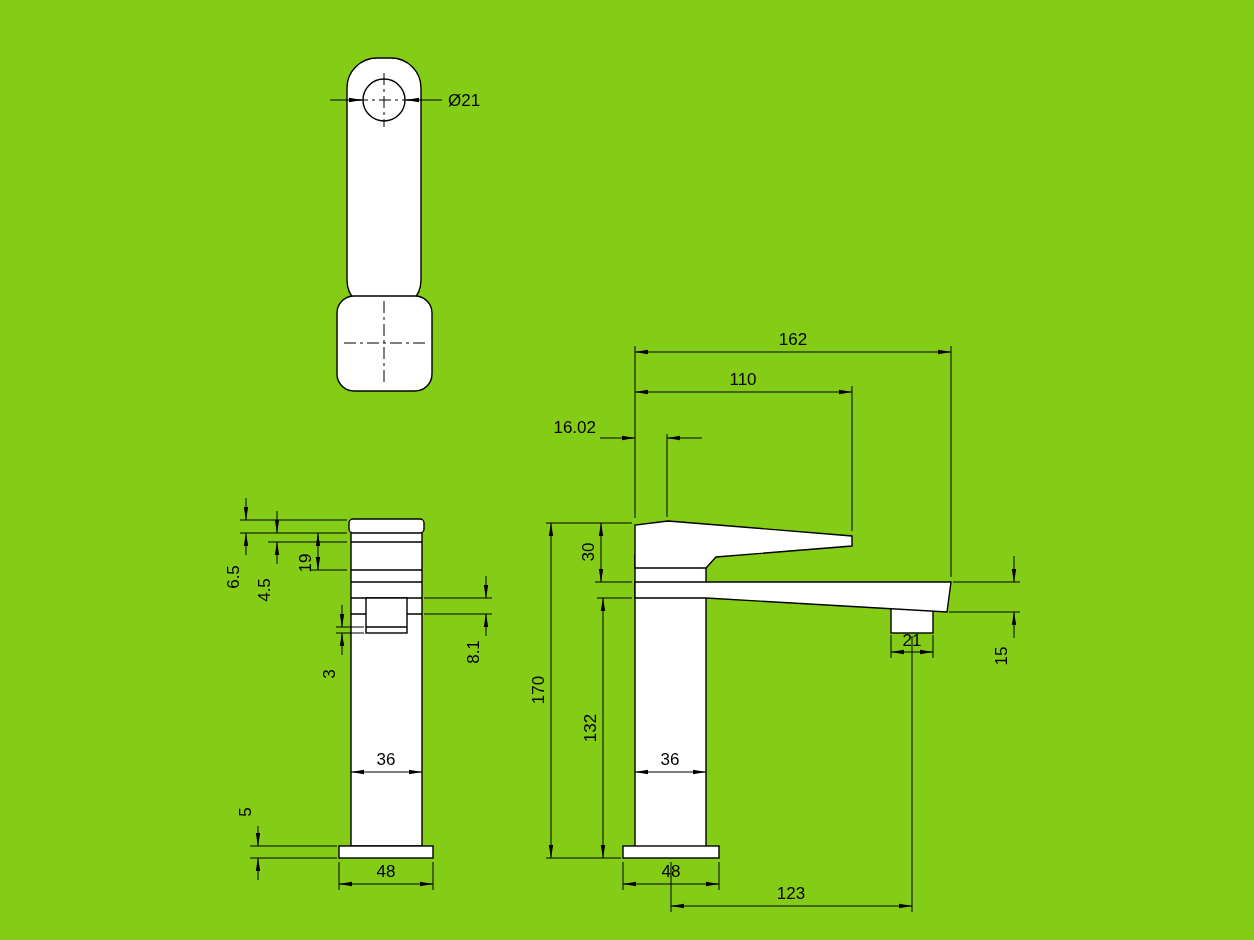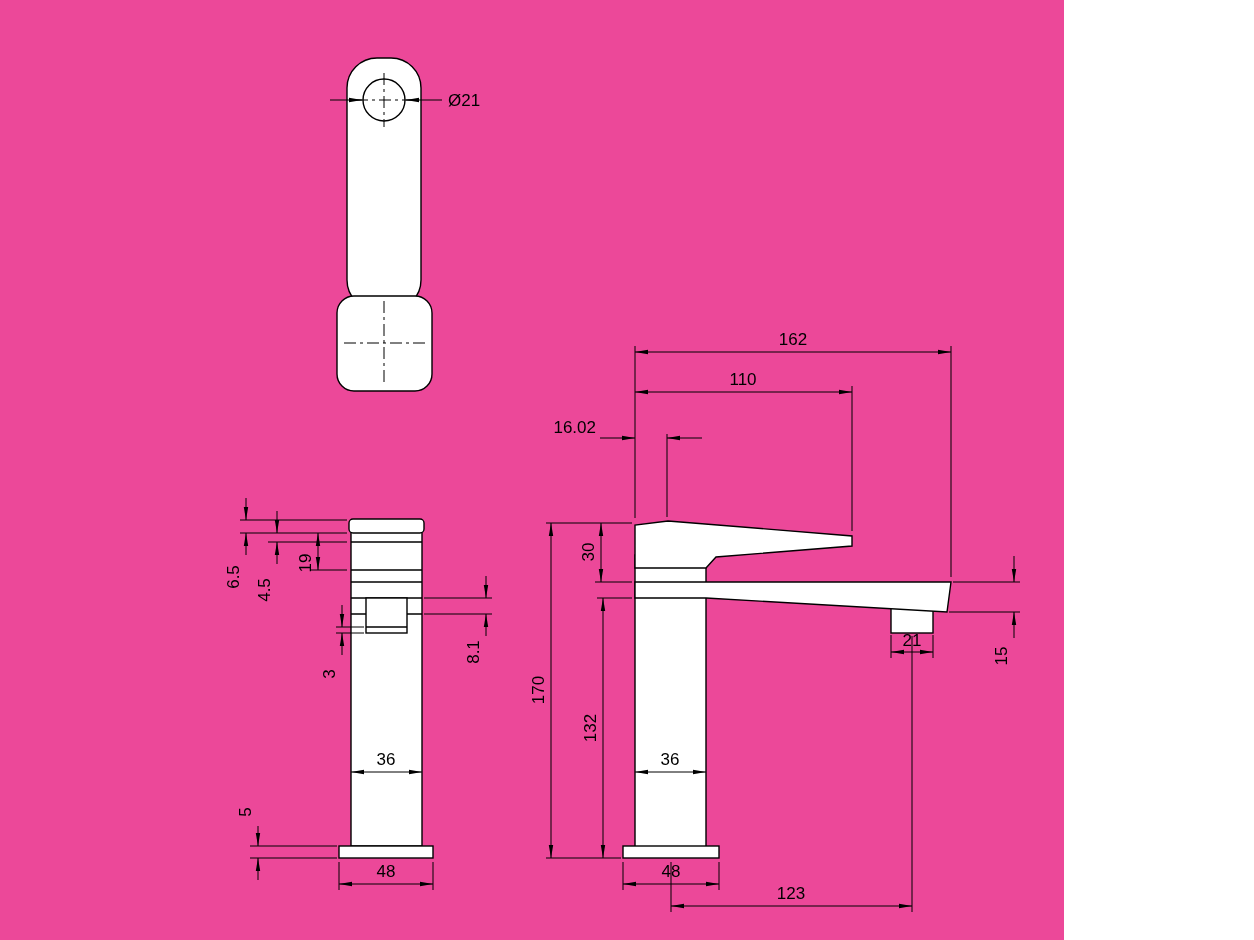--- a/index.html
+++ b/index.html
@@ -1,16 +1,16 @@
 <!DOCTYPE html>
 <html><head>
 <meta charset="utf-8">
 <style>
   html,body{margin:0;padding:0;background:#ffffff;}
-  .stage{position:relative;width:1064px;height:940px;background:#ec4899;overflow:hidden;}
+  .stage{position:relative;width:1254px;height:940px;background:#84cc16;overflow:hidden;}
   svg{display:block;}
   .part{fill:#ffffff;stroke:#000000;stroke-width:1.4;}
   .edge{fill:none;stroke:#000000;stroke-width:1.4;}
   .dim{fill:none;stroke:#000000;stroke-width:1;}
   .ctr{fill:none;stroke:#000000;stroke-width:1;stroke-dasharray:12 4 3 4;}
   text{font-family:"Liberation Sans", sans-serif;font-size:17px;fill:#000000;}
   .mid{text-anchor:middle;}
   .end{text-anchor:end;}
 </style>
 </head>

